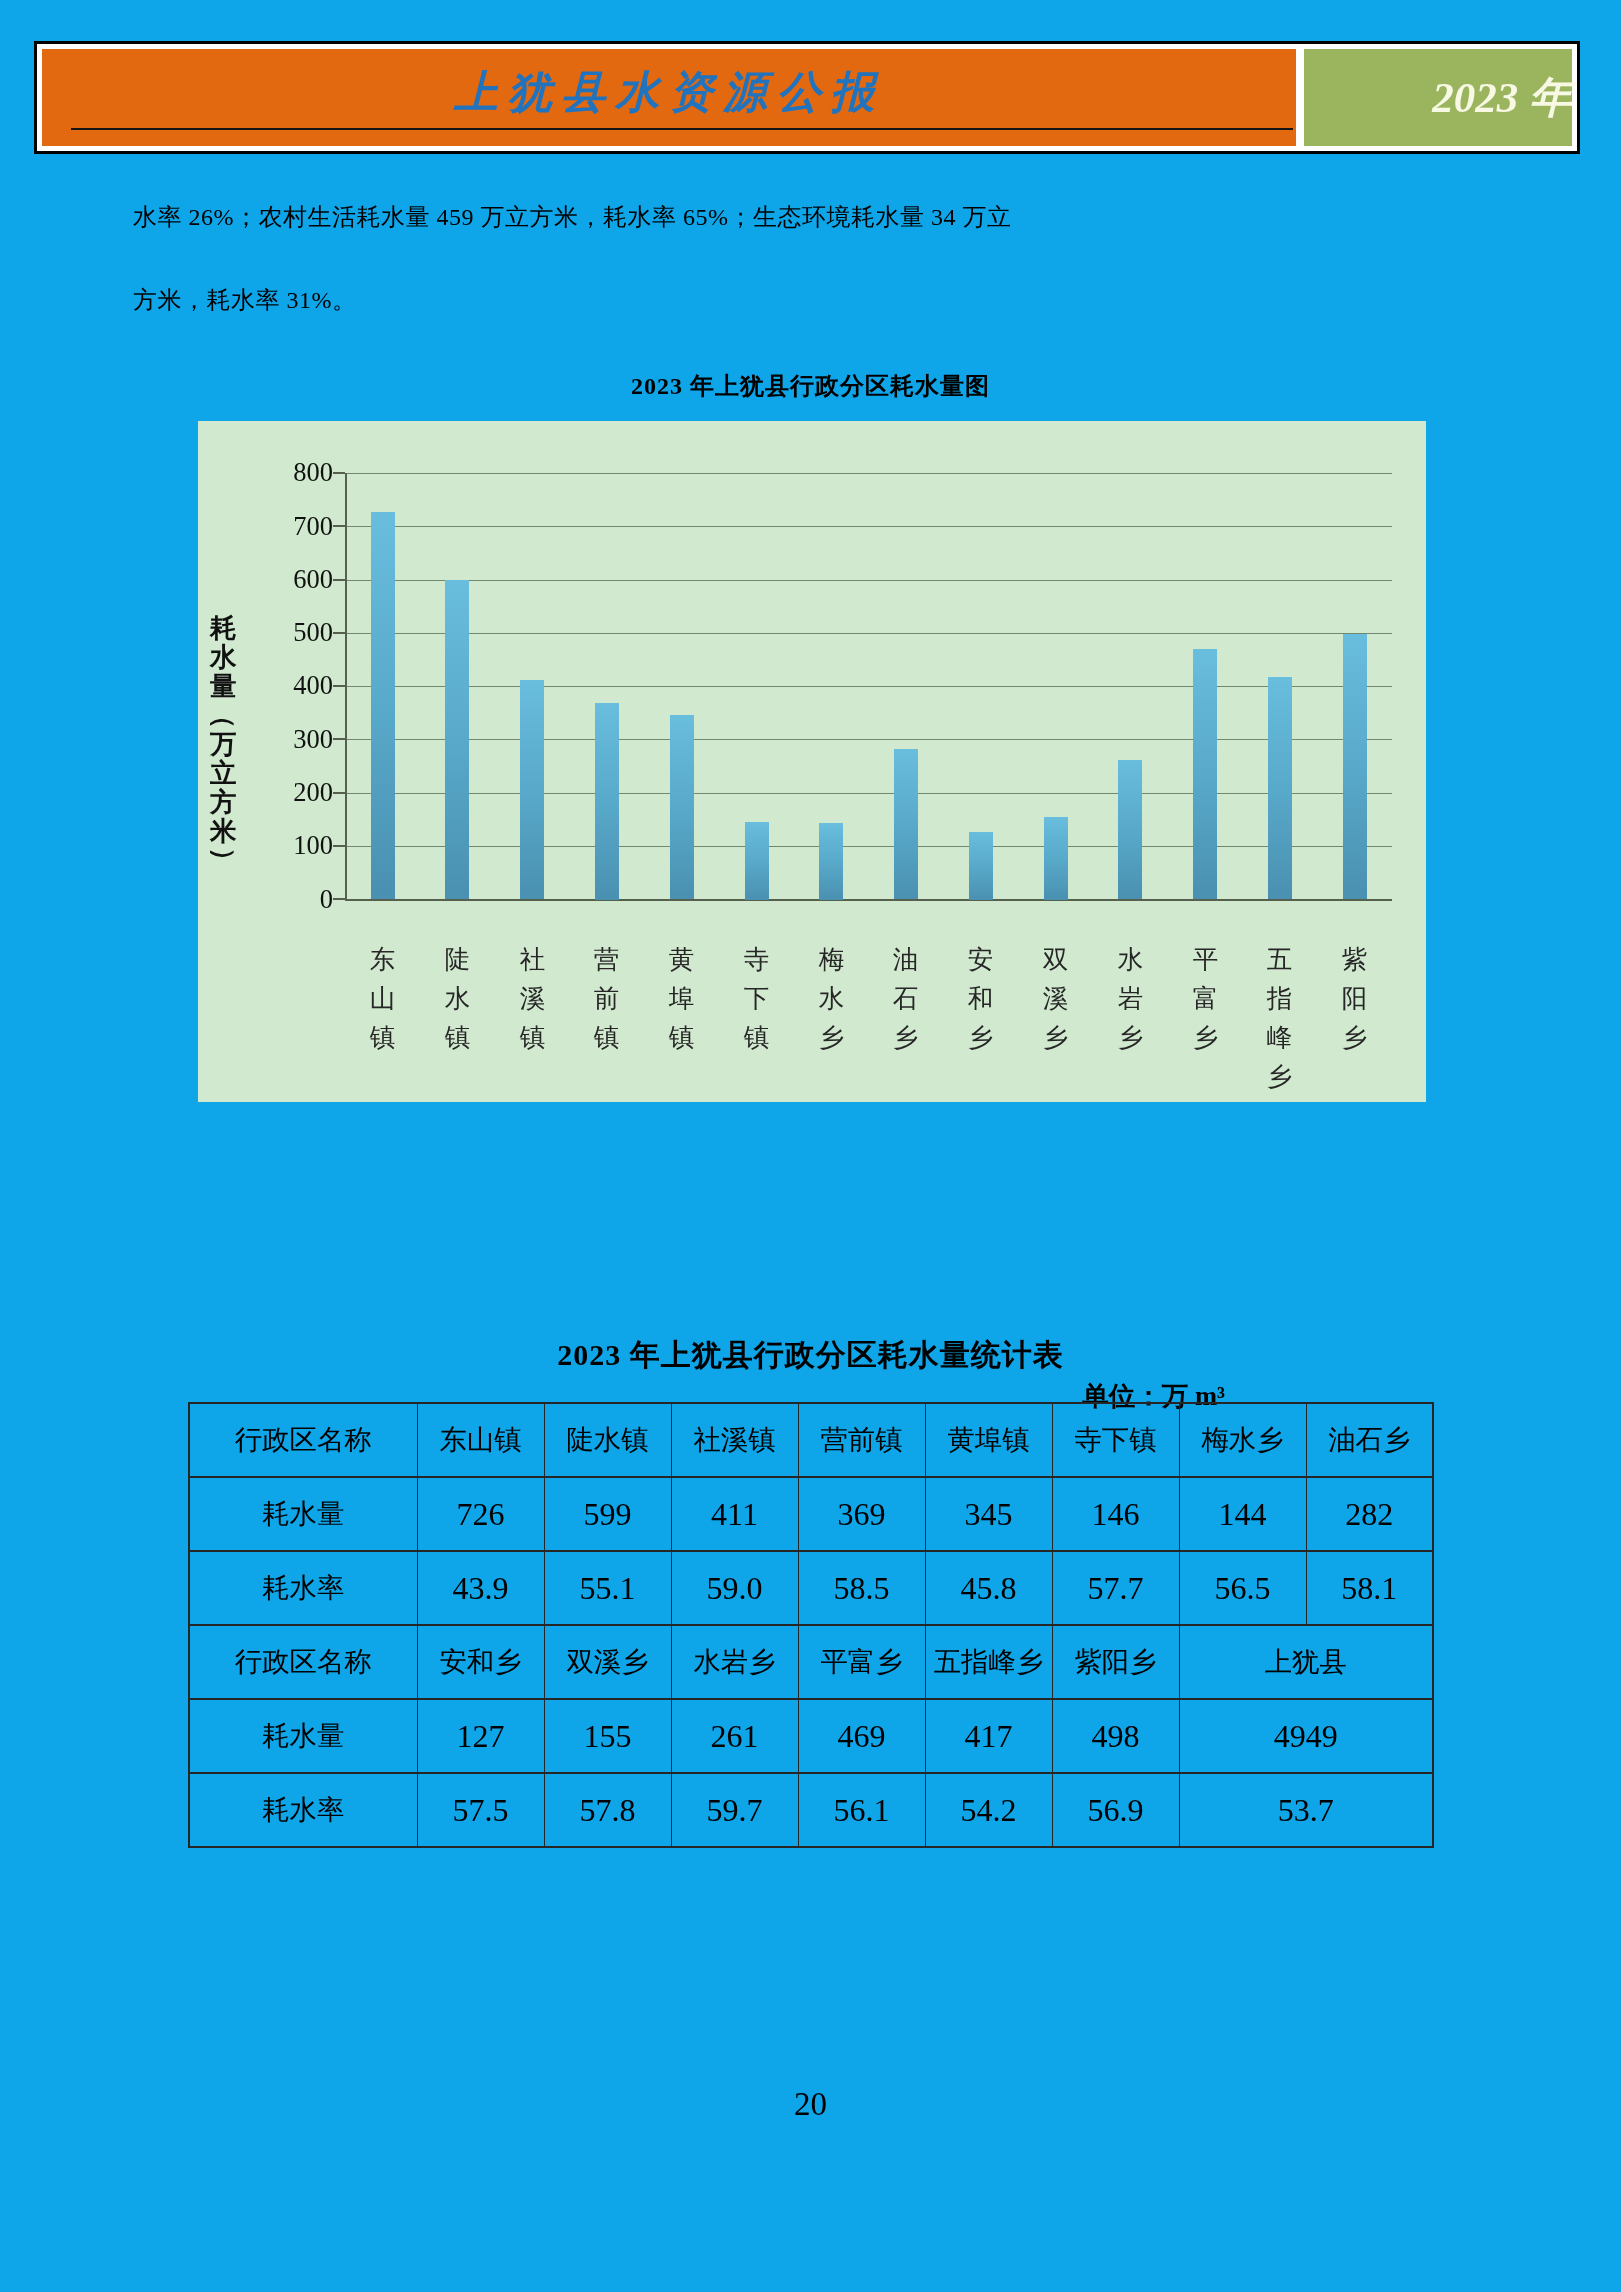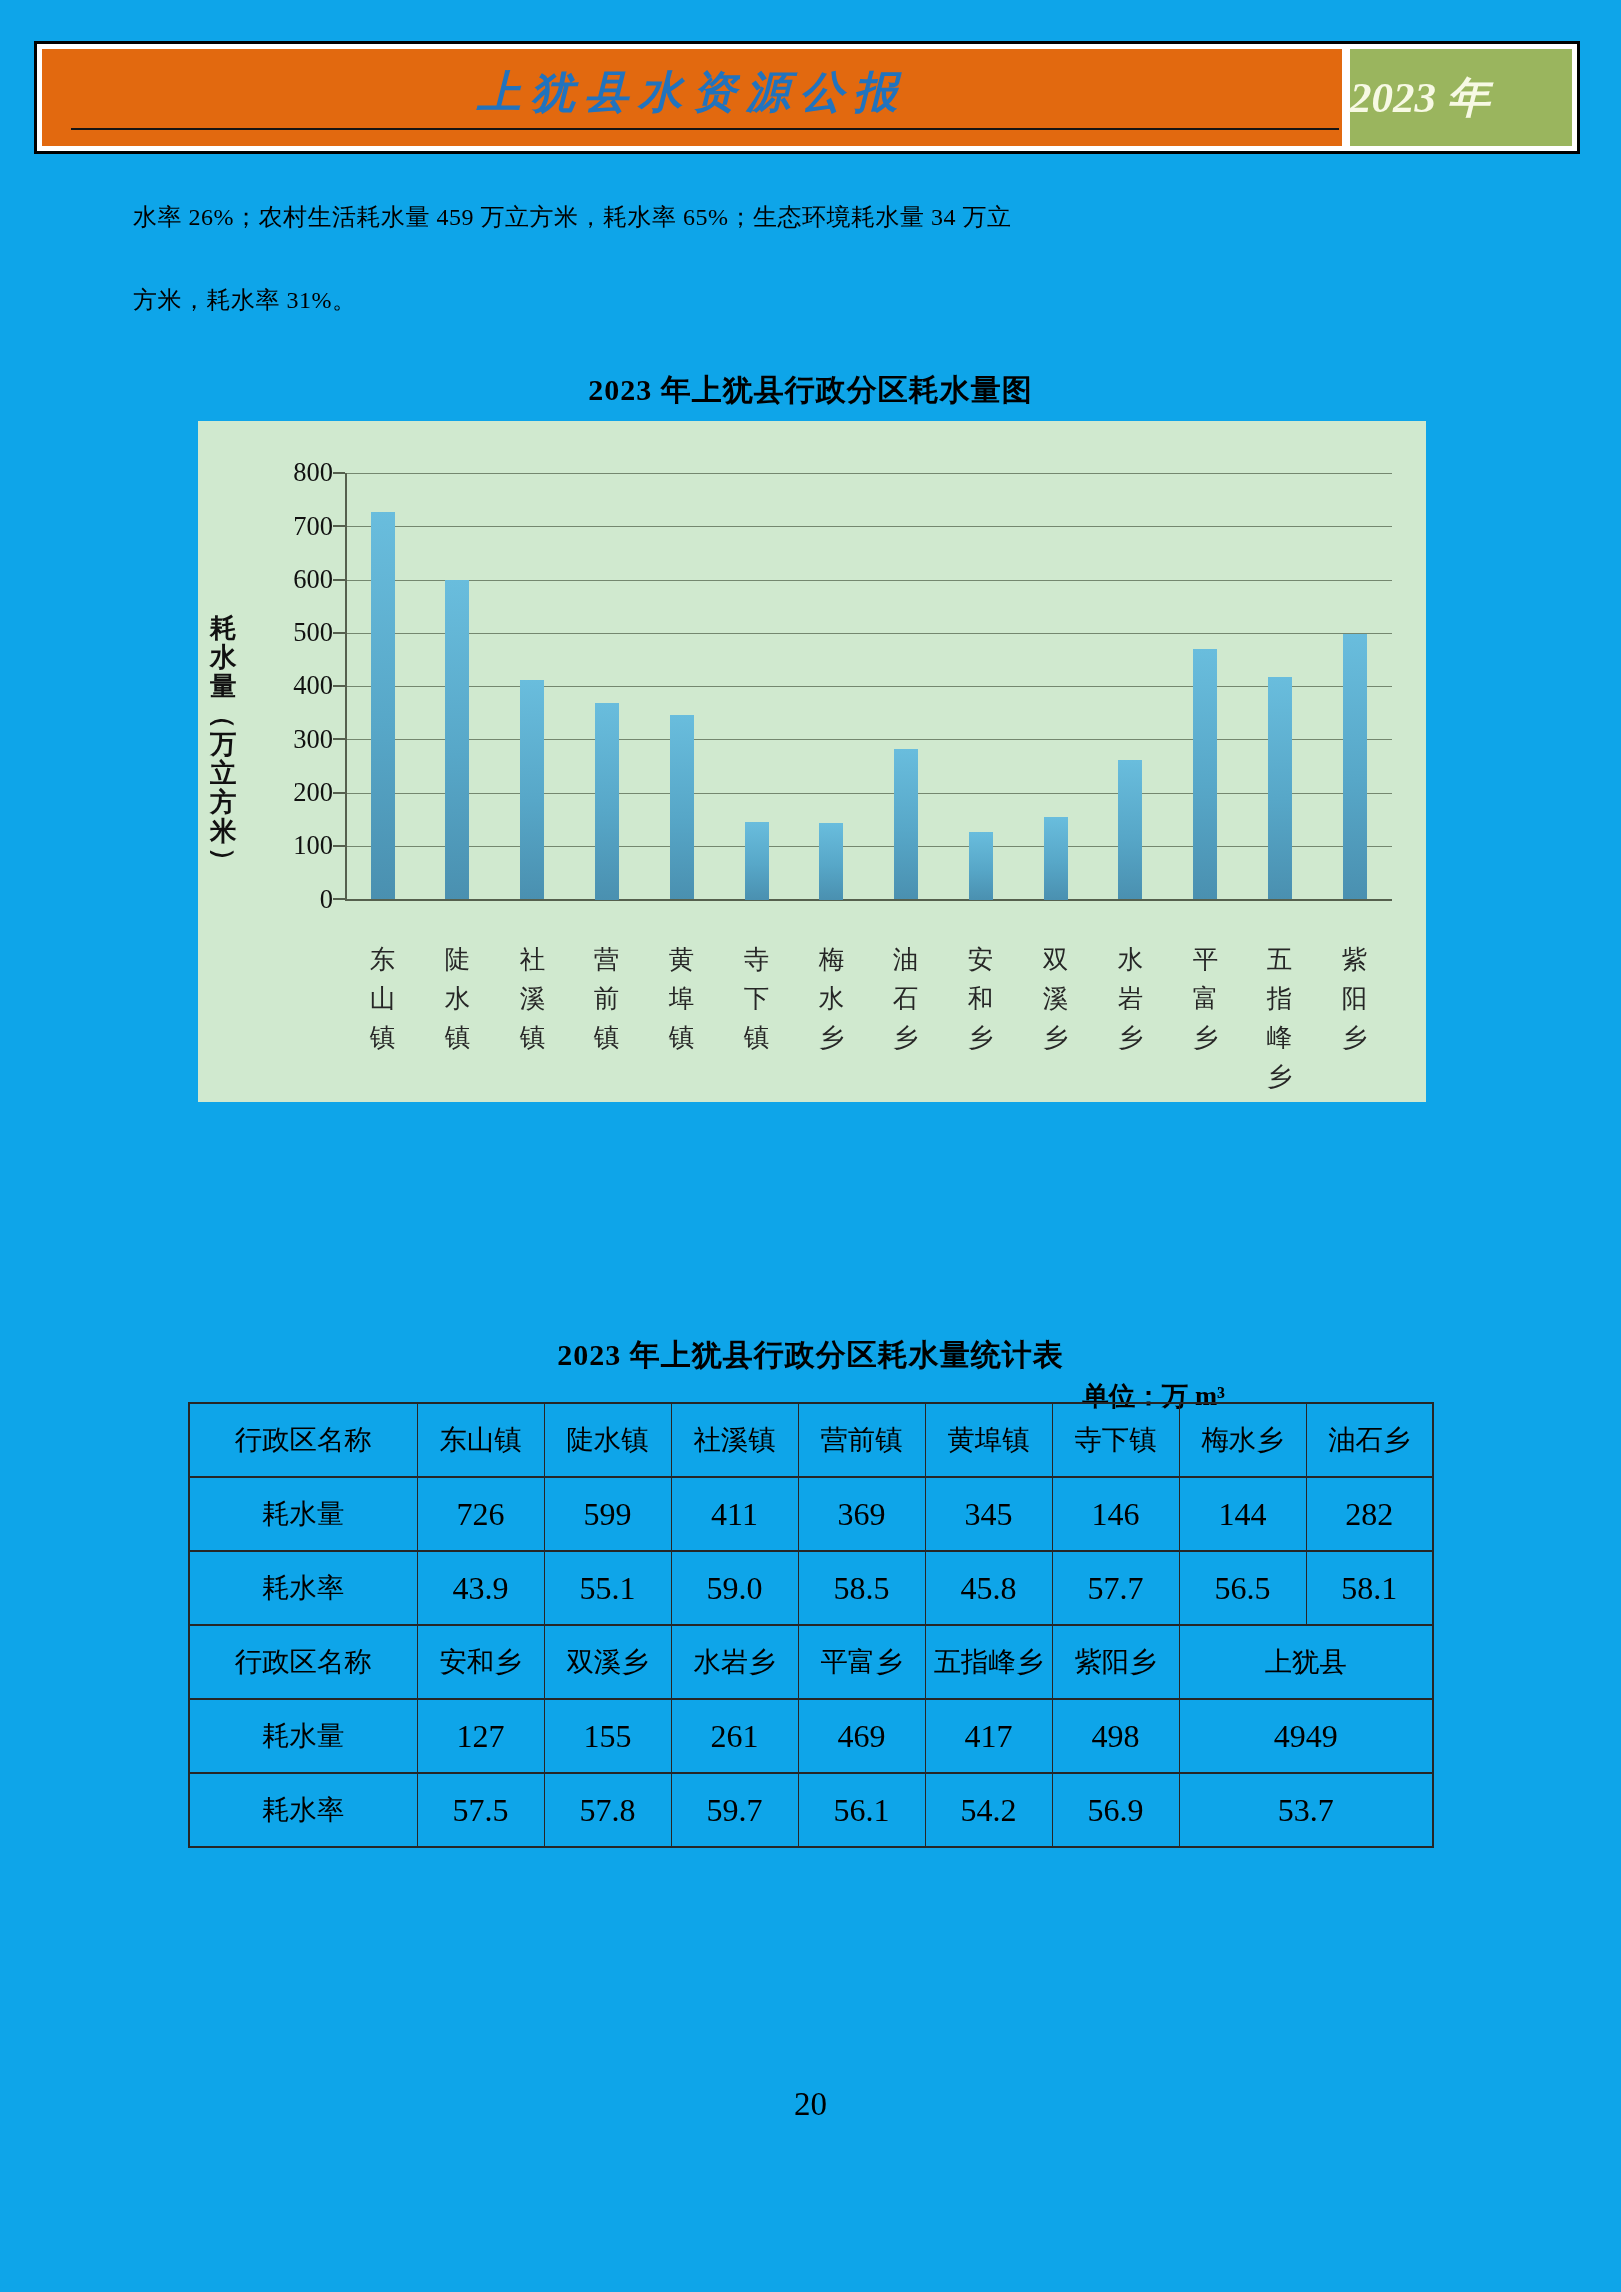--- a/index.html
+++ b/index.html
@@ -19,36 +19,36 @@
     display:flex;align-items:center;justify-content:center;
   }
   .header-title{
     color:#2173be;font-size:44px;font-weight:bold;font-style:italic;
     letter-spacing:9.8px;margin-bottom:9.8px;white-space:nowrap;
   }
   .header-underline{
     position:absolute;left:29px;right:2.9px;bottom:15.7px;height:2.9px;background:#141414;
   }
   .header-green{
-    width:222px;background:#9ab55e;
-    display:flex;align-items:center;justify-content:flex-start;
+    width:268px;background:#9ab55e;
+    display:flex;align-items:center;justify-content:flex-end;
     color:#f7f9e4;font-size:43px;font-style:italic;font-weight:bold;white-space:nowrap;
   }
 
   
   .body-text{
     position:absolute;left:133px;top:176px;width:1338px;
     font-size:24px;line-height:83px;letter-spacing:0.5px;
   }
   .body-text .line{white-space:nowrap;}
 
   
   .chart-title{
     position:absolute;left:0;top:370px;width:100%;text-align:center;
-    font-size:30px;font-weight:bold;letter-spacing:1px;
+    font-size:24px;font-weight:bold;letter-spacing:1px;
   }
   .chart-box{
     position:absolute;left:198px;top:421px;width:1228px;height:681px;
     background:#d0e9cf;
   }
   .gridline{position:absolute;height:1px;background:#74876f;}
   .axis-line{position:absolute;background:#55604e;}
   .tick-mark{position:absolute;height:2px;width:11.8px;background:#55604e;}
   .tick-label{
     position:absolute;width:88px;text-align:right;font-size:26.5px;line-height:31px;color:#111;

